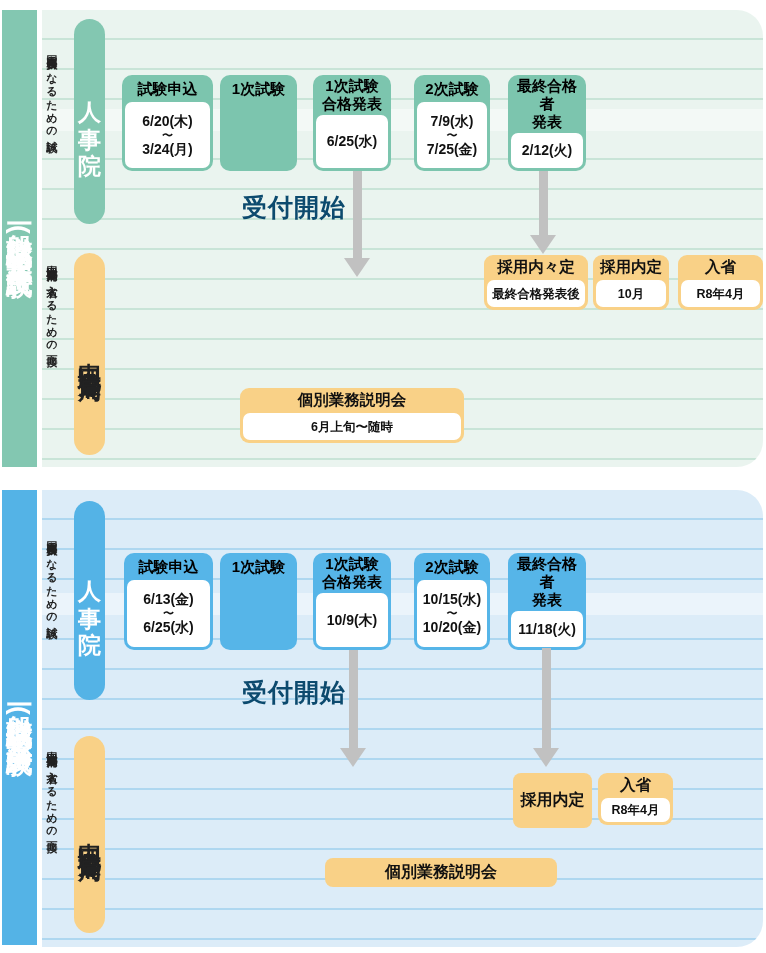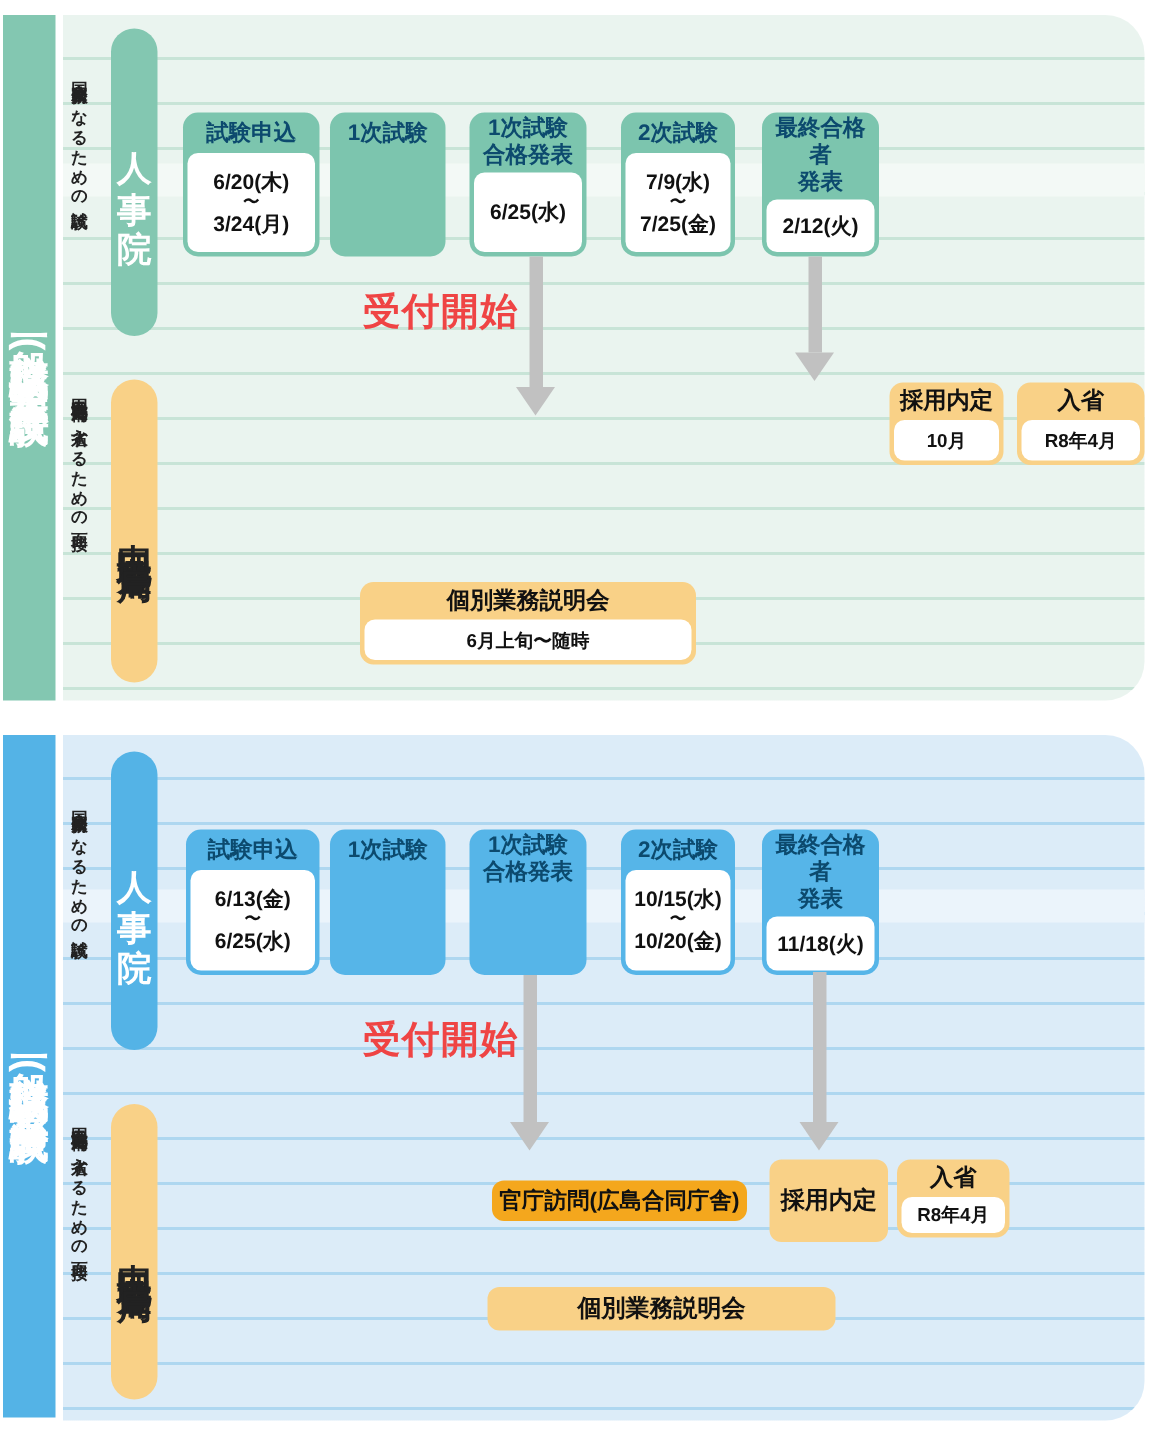--- a/index.html
+++ b/index.html
@@ -31,29 +31,29 @@
   .pill { position:absolute; border-radius:16px; writing-mode:vertical-rl; text-orientation:mixed;
           text-align:center; line-height:31px; font-weight:bold; }
   .pill-auth { color:#fff; font-size:23px; letter-spacing:26px; }
   .pill-bureau { font-size:23px; letter-spacing:3px; color:#222; background:#f9d187; }
 
   
   .ebox { position:absolute; border-radius:10px; padding:0 3px 3px; display:flex; flex-direction:column; }
   .ebox.teal { background:#7cc5ae; }
   .ebox.blu  { background:#56b5e8; }
   .ehdr { min-height:27px; display:flex; flex-direction:column; justify-content:center;
-          color:#0c4a6e; font-weight:bold; font-size:15px; text-align:center; line-height:18px; padding:2px 0; }
+          color:#000000; font-weight:bold; font-size:15px; text-align:center; line-height:18px; padding:2px 0; }
   .ehdr span { display:block; }
   .ebd { background:#fff; border-radius:7px; flex:1; display:flex; flex-direction:column;
          justify-content:center; align-items:center; font-size:14px; font-weight:bold;
          line-height:17px; color:#111; }
   .ebd .tilde { font-size:11px; line-height:11px; }
 
   
-  .reception { position:absolute; font-size:25px; font-weight:bold; letter-spacing:1px; color:#ef4444; white-space:nowrap; }
+  .reception { position:absolute; font-size:25px; font-weight:bold; letter-spacing:1px; color:#0c4a6e; white-space:nowrap; }
 
   
   .arrow { position:absolute; width:26px; display:flex; flex-direction:column; align-items:center; }
   .arrow .shaft { width:9px; background:#c1c1c1; }
   .arrow .head { width:0; height:0; border-left:13px solid transparent;
                  border-right:13px solid transparent; border-top:19px solid #c1c1c1; }
 
   
   .obox { position:absolute; border-radius:9px; padding:0 3px 3px; display:flex; flex-direction:column; }
   .obox.light { background:#f9d187; }
@@ -144,20 +144,26 @@
       </div>
     <div class="arrow" style="left:530px;top:161px;">
         <div class="shaft" style="height:64px;"></div>
         <div class="head"></div>
       </div>
 
     <div class="vnote" style="left:45px;top:246px;">中国地方整備局に入省するための面接</div>
     <div class="pill pill-bureau" style="left:74px;top:243px;width:31px;height:202px;">中国地方整備局</div>
 
 
+    <div class="obox light" style="left:484px;top:245px;width:104px;height:55px;">
+      <div class="ohdr">採用内々定</div>
+      <div class="obd">
+          <span>最終合格発表後</span>
+        </div>
+    </div>
     <div class="obox light" style="left:593px;top:245px;width:76px;height:55px;">
       <div class="ohdr">採用内定</div>
       <div class="obd">
           <span>10月</span>
         </div>
     </div>
     <div class="obox light" style="left:678px;top:245px;width:85px;height:55px;">
       <div class="ohdr">入省</div>
       <div class="obd">
           <span>R8年4月</span>
@@ -195,20 +201,25 @@
       <div class="ehdr">
           <span>1次試験</span>
           <span></span>
         </div>
     </div>
     <div class="ebox blu" style="left:313px;top:63px;width:78px;height:97px;">
       <div class="ehdr">
           <span>1次試験</span>
           <span>合格発表</span>
         </div>
+      <div class="ebd">
+          <span>10/9(木)</span>
+          <span class="tilde"></span>
+          <span></span>
+        </div>
     </div>
     <div class="ebox blu" style="left:414px;top:63px;width:76px;height:97px;">
       <div class="ehdr">
           <span>2次試験</span>
           <span></span>
         </div>
       <div class="ebd">
           <span>10/15(水)</span>
           <span class="tilde">〜</span>
           <span>10/20(金)</span>
@@ -233,21 +244,20 @@
         <div class="head"></div>
       </div>
     <div class="arrow" style="left:533px;top:158px;">
         <div class="shaft" style="height:100px;"></div>
         <div class="head"></div>
       </div>
 
     <div class="vnote" style="left:45px;top:252px;">中国地方整備局に入省するための面接</div>
     <div class="pill pill-bureau" style="left:74px;top:246px;width:31px;height:197px;">中国地方整備局</div>
 
-    <div class="flat amber" style="left:328px;top:297px;width:170px;height:27px;">官庁訪問(広島合同庁舎)</div>
     <div class="flat light" style="left:513px;top:283px;width:79px;height:55px;font-size:16px;">採用内定</div>
 
     <div class="obox light" style="left:598px;top:283px;width:75px;height:52px;">
       <div class="ohdr">入省</div>
       <div class="obd">
           <span>R8年4月</span>
         </div>
     </div>
 
     <div class="flat light" style="left:325px;top:368px;width:232px;height:29px;font-size:16px;">個別業務説明会</div>

